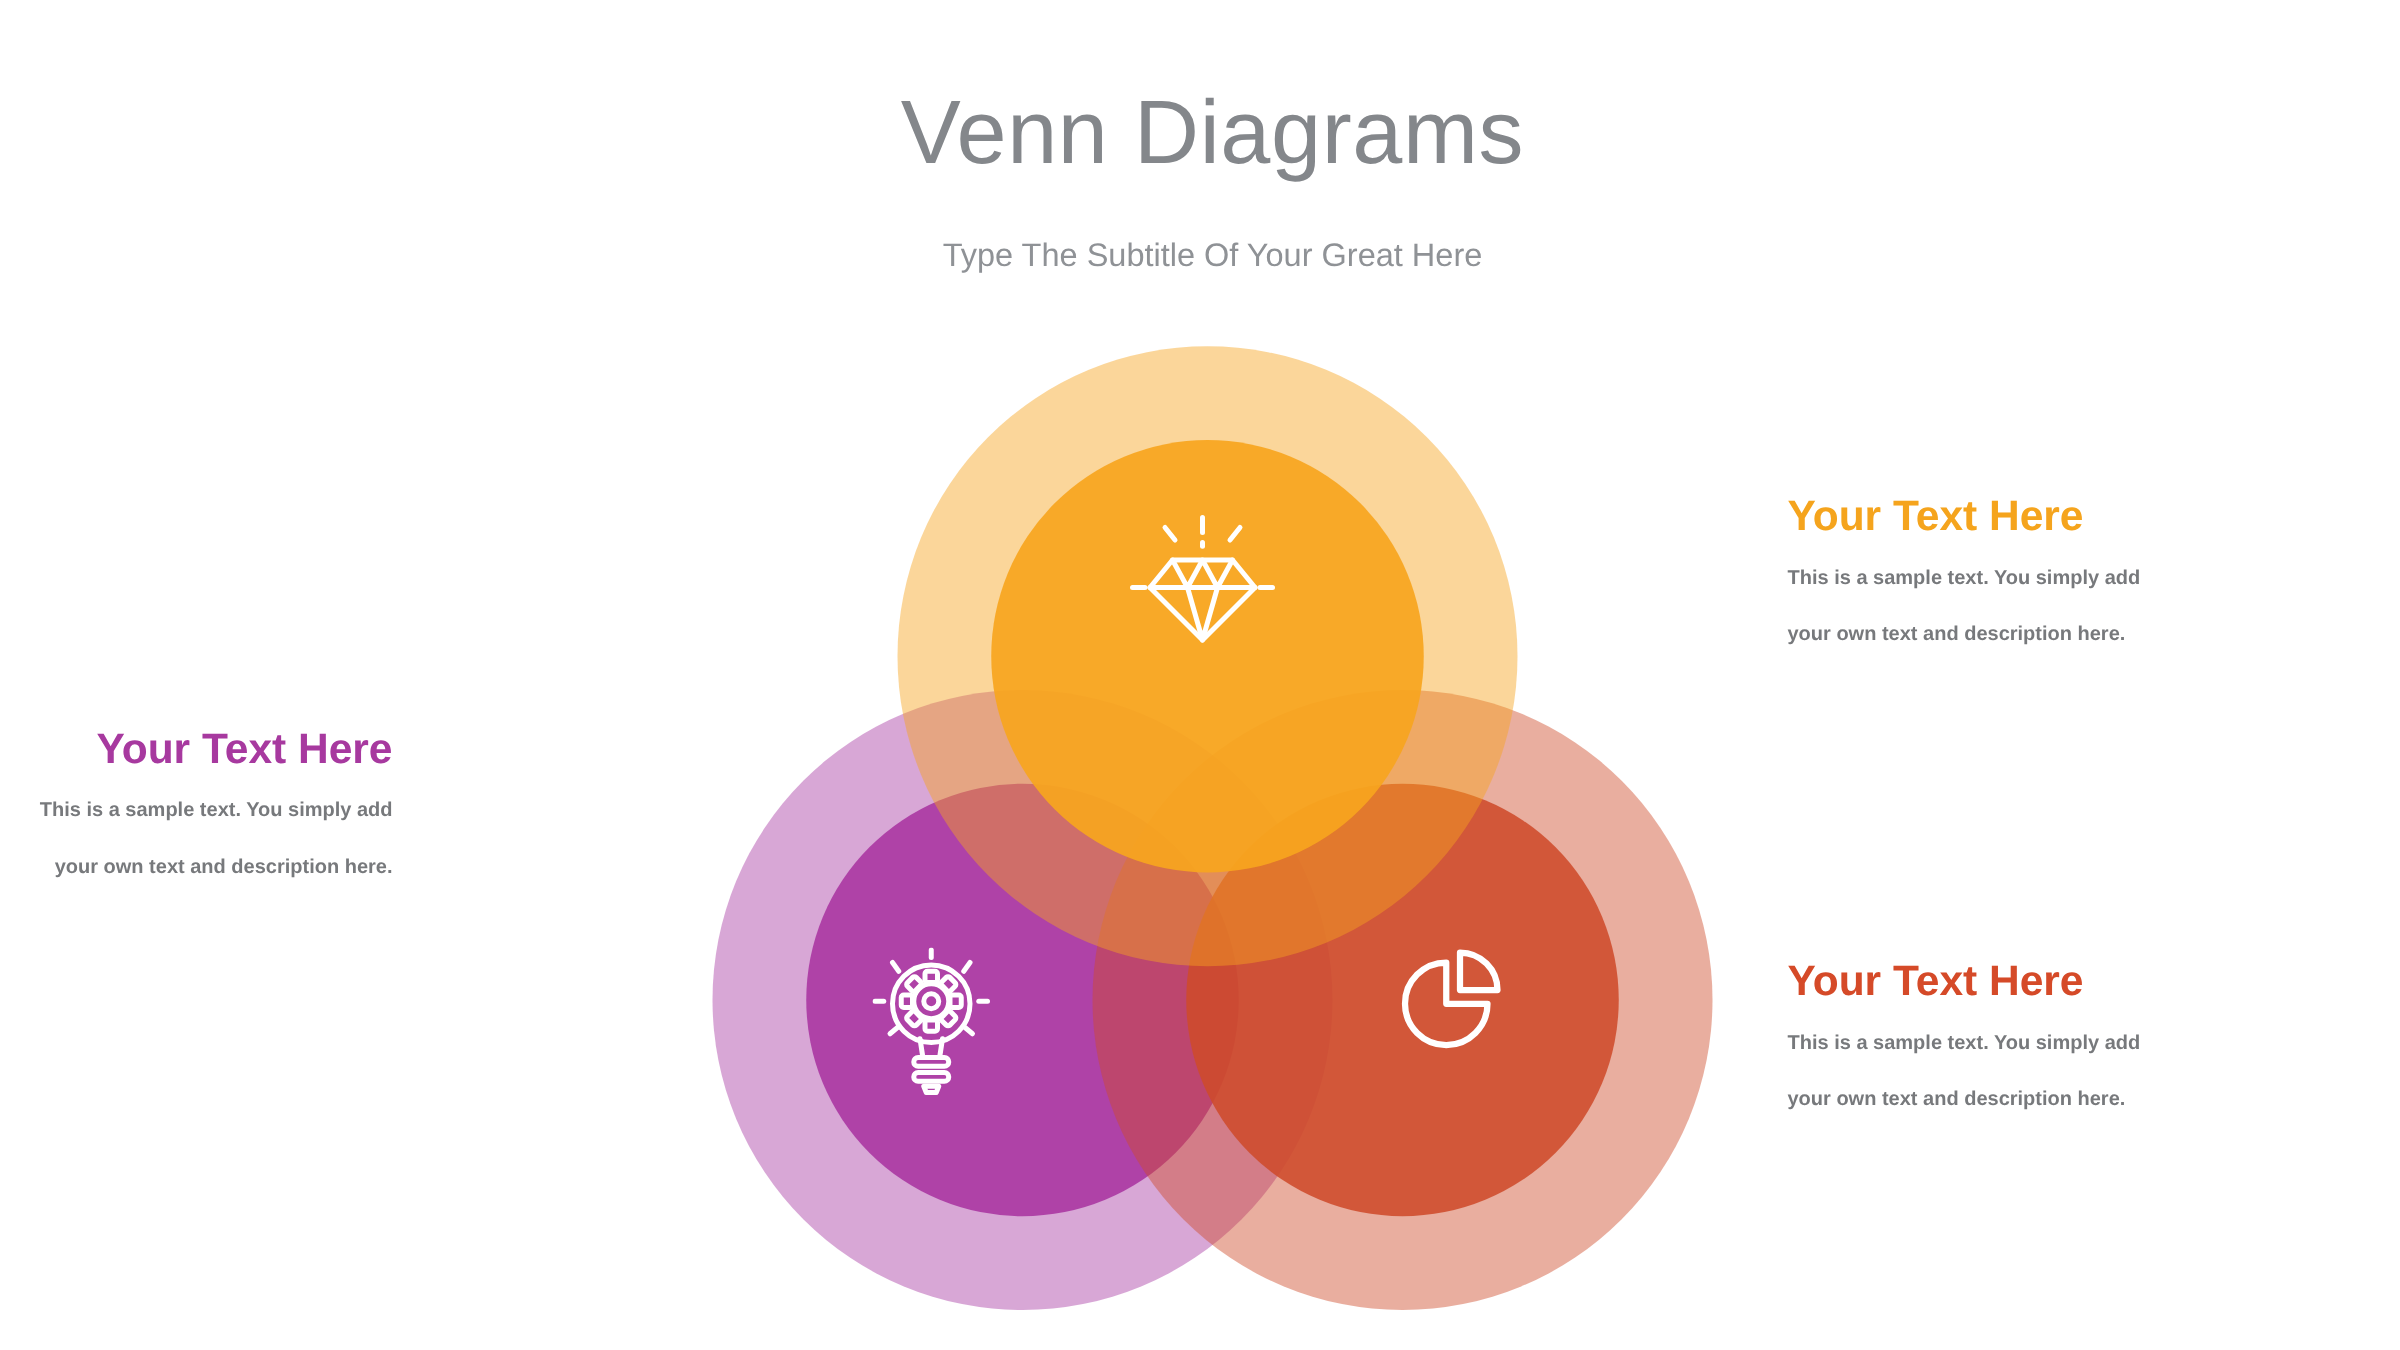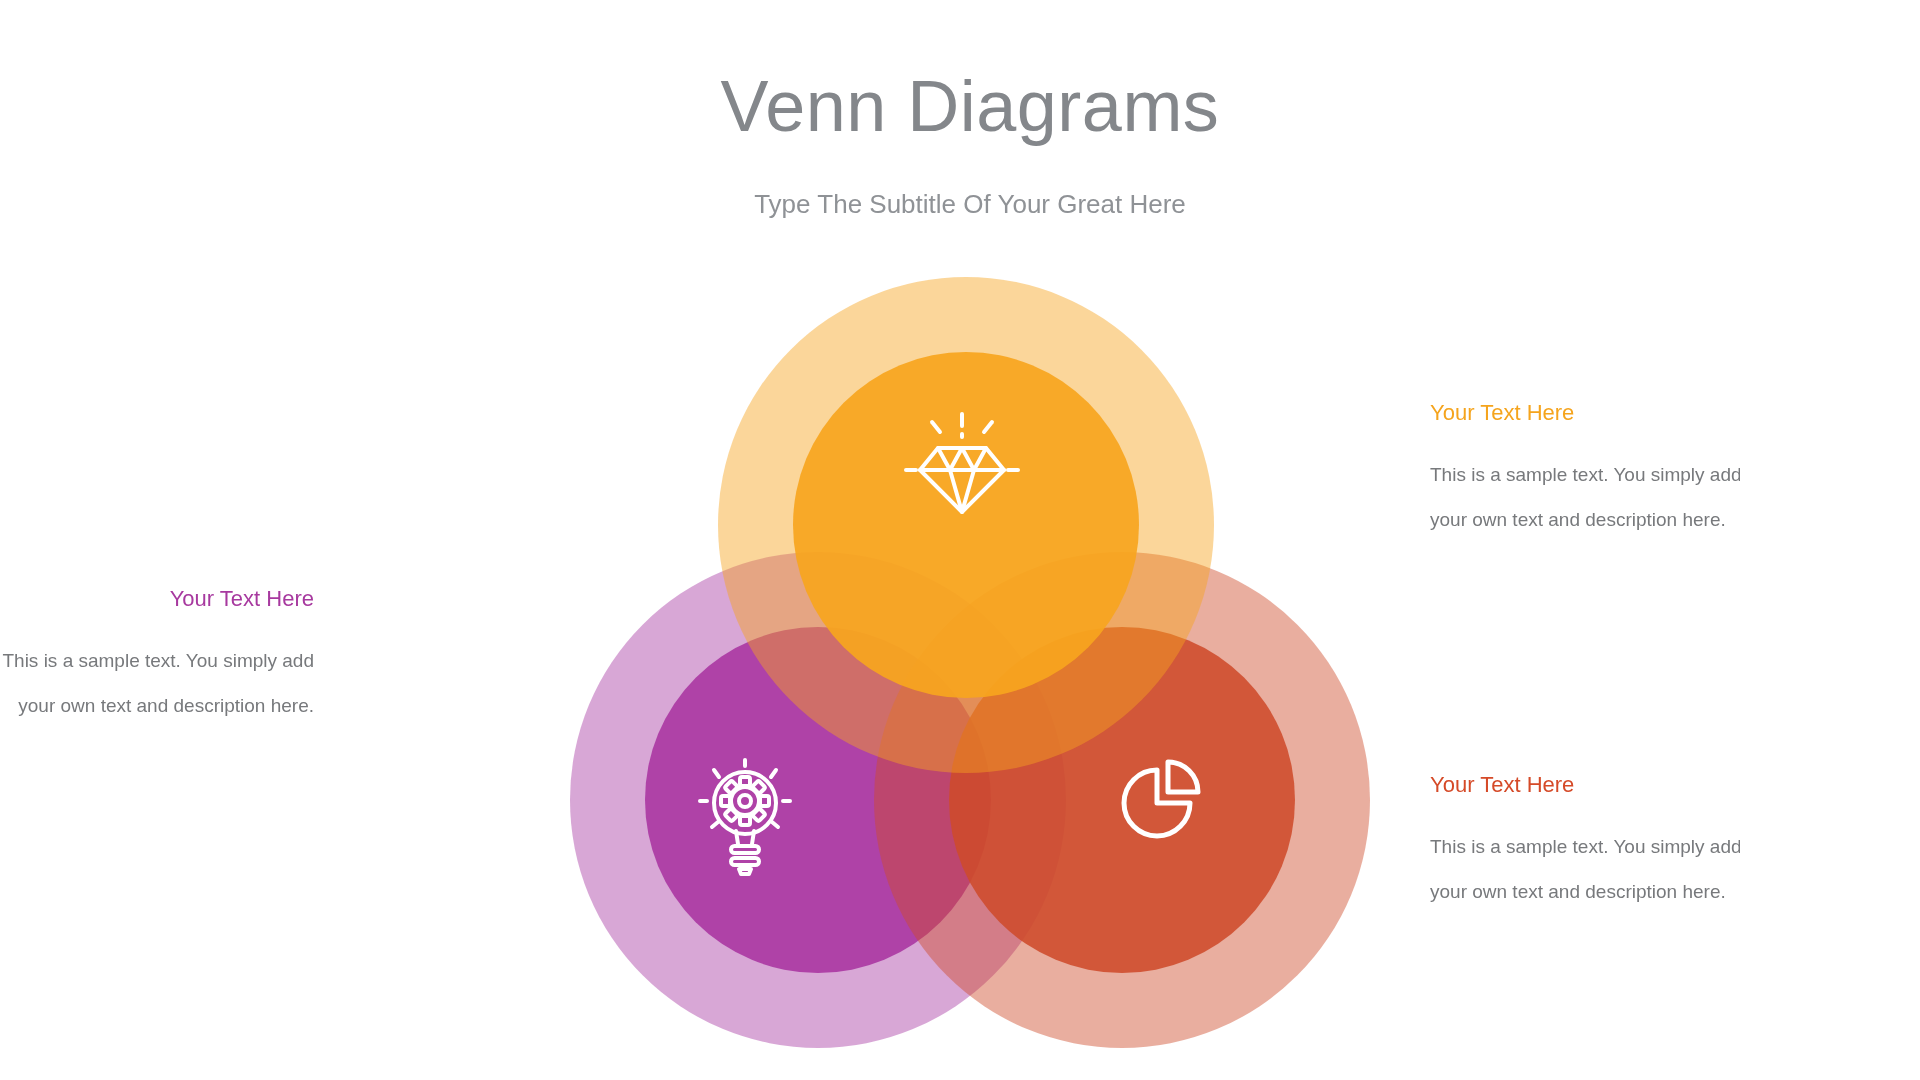--- a/index.html
+++ b/index.html
@@ -30,22 +30,22 @@
   .orange-outer{left:718px;top:277px;background:rgba(247,165,30,0.45);}
   .orange-inner{left:793px;top:352px;background:rgba(247,165,30,0.92);}
   
   .icon{position:absolute;}
   .icon svg{display:block;}
   .icon-diamond{left:900px;top:408px;}
   .icon-bulb{left:698px;top:758px;}
   .icon-pie{left:1112px;top:758px;}
   
   .tb{position:absolute;width:470px;}
-  .tb-head{font-size:22px;line-height:30px;font-weight:400;}
-  .tb-body{margin-top:24px;font-size:19px;line-height:45px;font-weight:400;color:var(--body,#77797c);}
+  .tb-head{font-size:34px;line-height:30px;font-weight:700;}
+  .tb-body{margin-top:12px;font-size:16px;line-height:45px;font-weight:700;color:var(--body,#77797c);}
   .tb-left{right:1426px;top:584px;text-align:right;}
   .tb-right-top{left:1430px;top:398px;text-align:left;}
   .tb-right-bottom{left:1430px;top:770px;text-align:left;}
   .head-purple{color:var(--heading_purple,#a7399f);}
   .head-orange{color:var(--heading_orange,#f5a41d);}
   .head-red{color:var(--heading_red,#d54a28);}
 </style>
 </head>
 <body>
 

